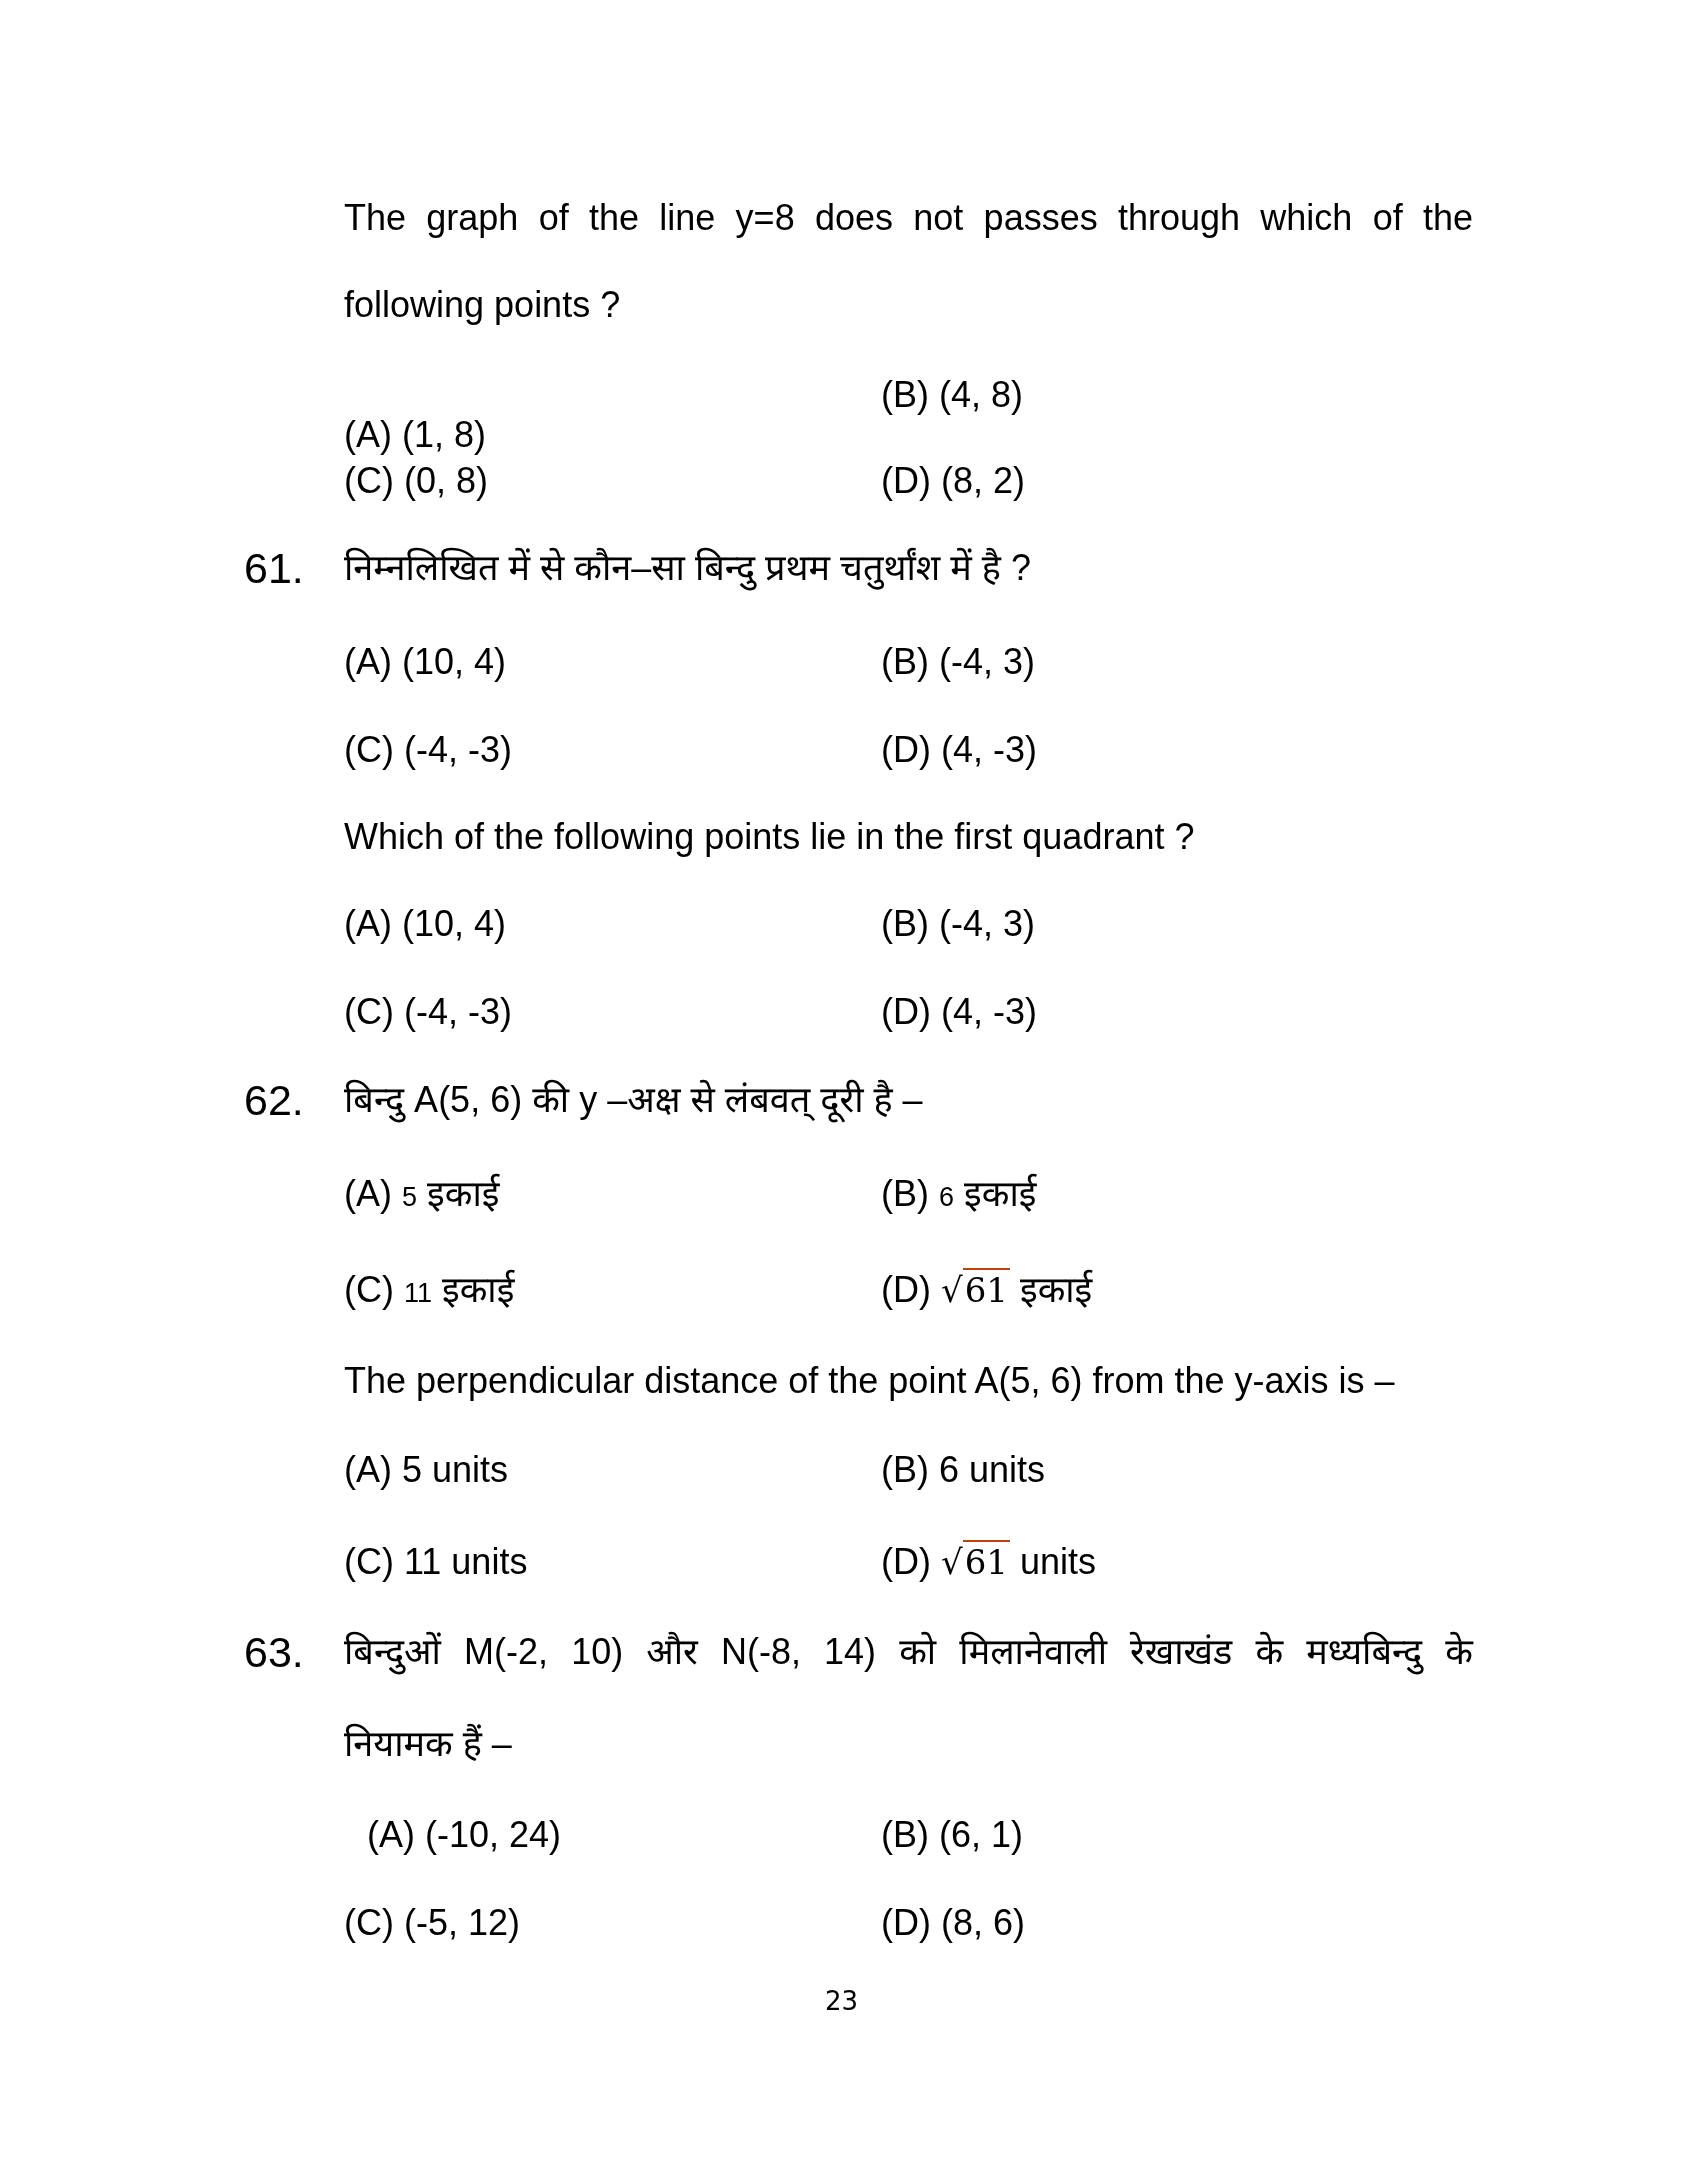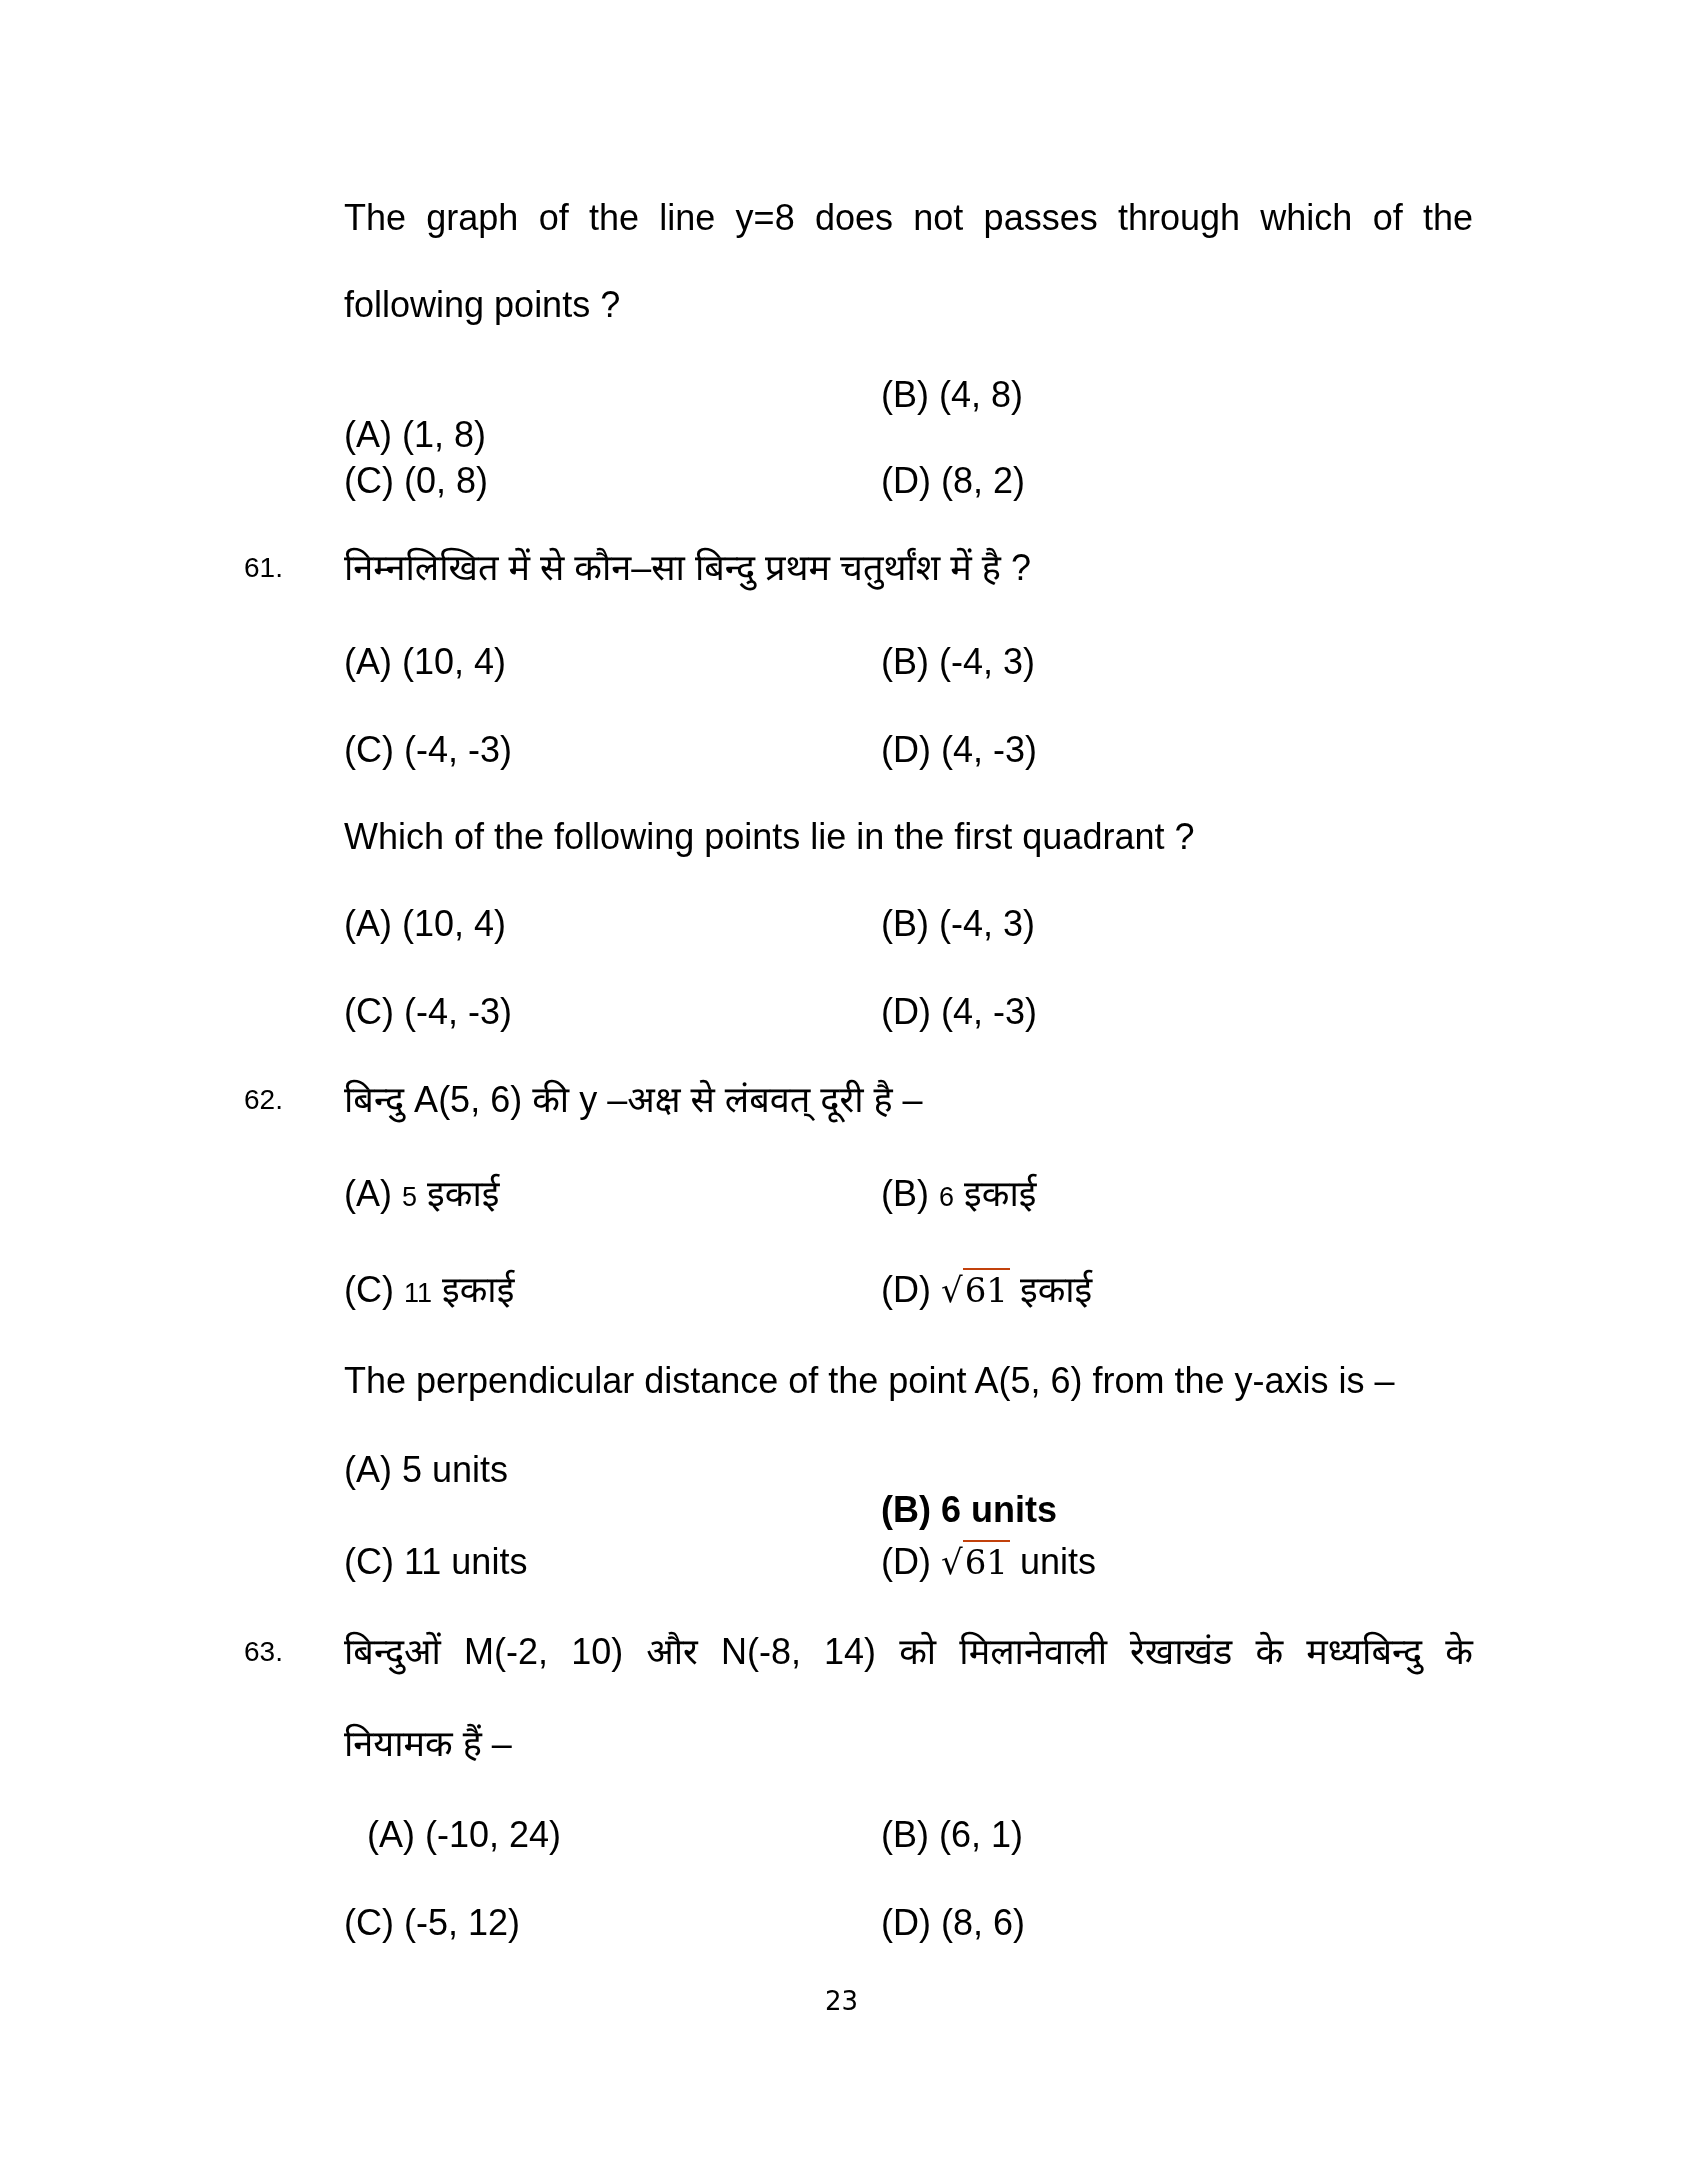--- a/index.html
+++ b/index.html
@@ -1,19 +1,19 @@
 <!DOCTYPE html>
 <html><head>
 <meta charset="utf-8">
 <style>
   html, body { margin: 0; padding: 0; background: #ffffff; }
   body { width: 1683px; height: 2178px; position: relative; overflow: hidden;
          font-family: "Liberation Sans", "DejaVu Sans", sans-serif; color: #000; }
   .line { position: absolute; font-size: 36px; line-height: 44px; white-space: nowrap; }
-  .qnum { position: absolute; left: 244px; font-size: 28px; line-height: 44px; text-align: center; }
+  .qnum { position: absolute; left: 244px; font-size: 43px; line-height: 44px; text-align: center; }
   .stem { left: 344px; }
   .stem-wide { left: 344px; width: 1129px; text-align: justify; text-align-last: justify; }
   .optL { left: 344px; }
   .optR { left: 881px; }
   .small { font-size: 27px; }
   .sqrt { font-family: "DejaVu Serif", serif; font-size: 34px; }
   .sqrt .rad { border-top: 2px solid #c2410c; padding: 0 2px; }
   .pagenum { position: absolute; top: 1986px; left: 0; width: 100%; text-align: center;
              font-size: 26px; font-family: "DejaVu Sans", sans-serif; }
 </style>
@@ -58,21 +58,21 @@
   <span>इकाई</span>
 </div>
 <div class="line optR" style="top:1268px;">
   <span>(D)</span>
   <span class="sqrt"><span>√</span><span class="rad">61</span></span>
   <span>इकाई</span>
 </div>
 
 <div class="line stem" style="top:1359px;text-align:center;">The perpendicular distance of the point A(5, 6) from the y-axis is –</div>
 <div class="line optL" style="top:1448px;">(A) 5 units</div>
-<div class="line optR" style="top:1488px;font-weight:bold;">(B) 6 units</div>
+<div class="line optR" style="top:1448px;">(B) 6 units</div>
 <div class="line optL" style="top:1540px;">(C) 11 units</div>
 <div class="line optR" style="top:1540px;">
   <span>(D)</span>
   <span class="sqrt"><span>√</span><span class="rad">61</span></span>
   <span>units</span>
 </div>
 
 <div class="qnum" style="top:1630px;">63.</div>
 <div class="line stem-wide" style="top:1630px;">बिन्दुओं M(-2, 10) और N(-8, 14) को मिलानेवाली रेखाखंड के मध्यबिन्दु के</div>
 <div class="line stem" style="top:1722px;">नियामक हैं –</div>

